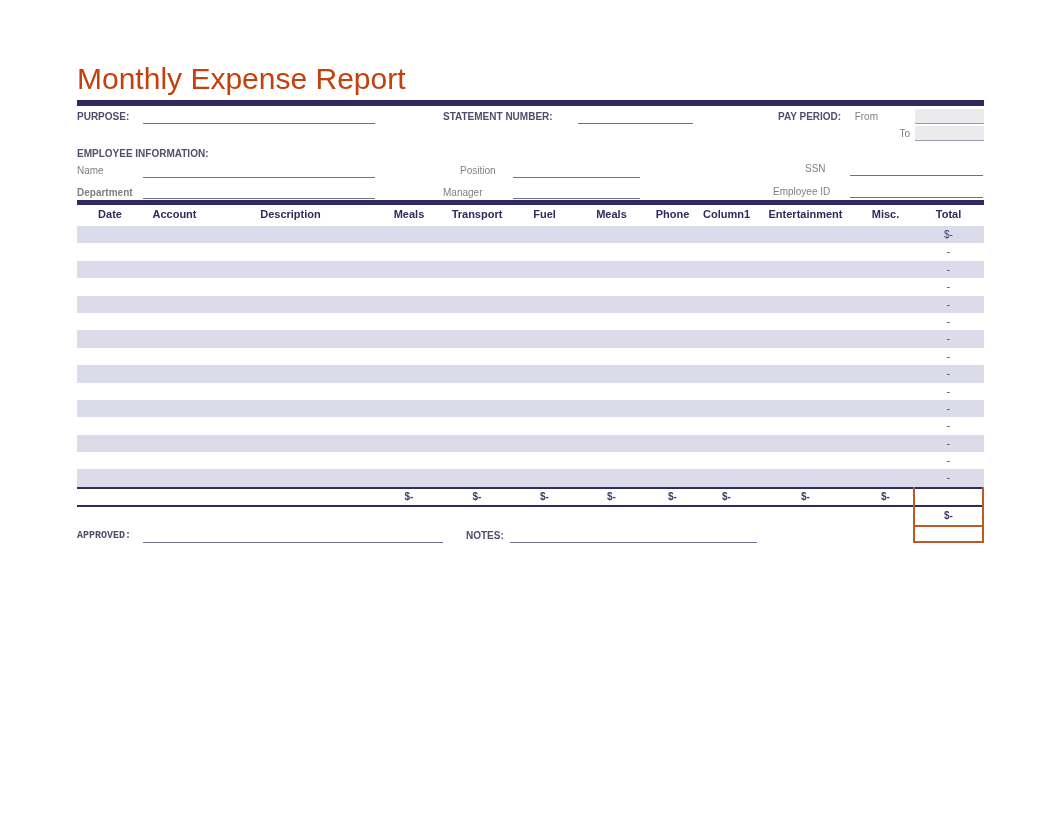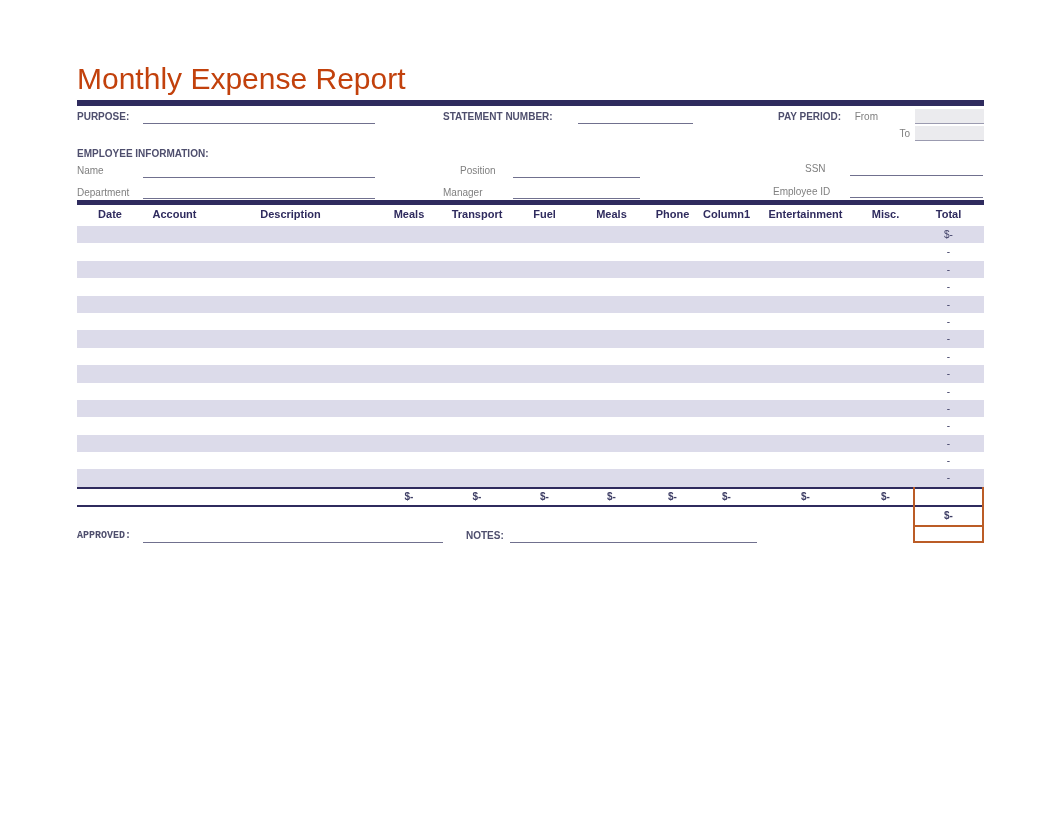--- a/index.html
+++ b/index.html
@@ -166,21 +166,21 @@
 
   <div class="abs sec-label" style="left:77px; top:146px;">EMPLOYEE INFORMATION:</div>
 
   <div class="abs gray-label" style="left:77px; top:163px;">Name</div>
   <div class="abs fill-line" style="left:143px; top:163px; width:232px;"></div>
   <div class="abs gray-label" style="left:443px; top:163px;margin-left:17px;">Position</div>
   <div class="abs fill-line" style="left:513px; top:163px; width:127px;"></div>
   <div class="abs gray-label" style="left:775px; top:161px;margin-left:30px;">SSN</div>
   <div class="abs fill-line" style="left:850px; top:161px; width:133px;"></div>
 
-  <div class="abs gray-label" style="left:77px; top:185px;">Department</div>
+  <div class="abs gray-label" style="left:77px; top:185px;font-weight:bold;">Department</div>
   <div class="abs fill-line" style="left:143px; top:184px; width:232px;"></div>
   <div class="abs gray-label" style="left:443px; top:185px;">Manager</div>
   <div class="abs fill-line" style="left:513px; top:184px; width:127px;"></div>
   <div class="abs gray-label" style="left:773px; top:184px;">Employee ID</div>
   <div class="abs fill-line" style="left:850px; top:183px; width:133px;"></div>
 
   <div class="abs" id="table-top-bar"></div>
   <div class="abs grid-row" id="header-row">
       <div class="hcell">Date</div>
       <div class="hcell">Account</div>

